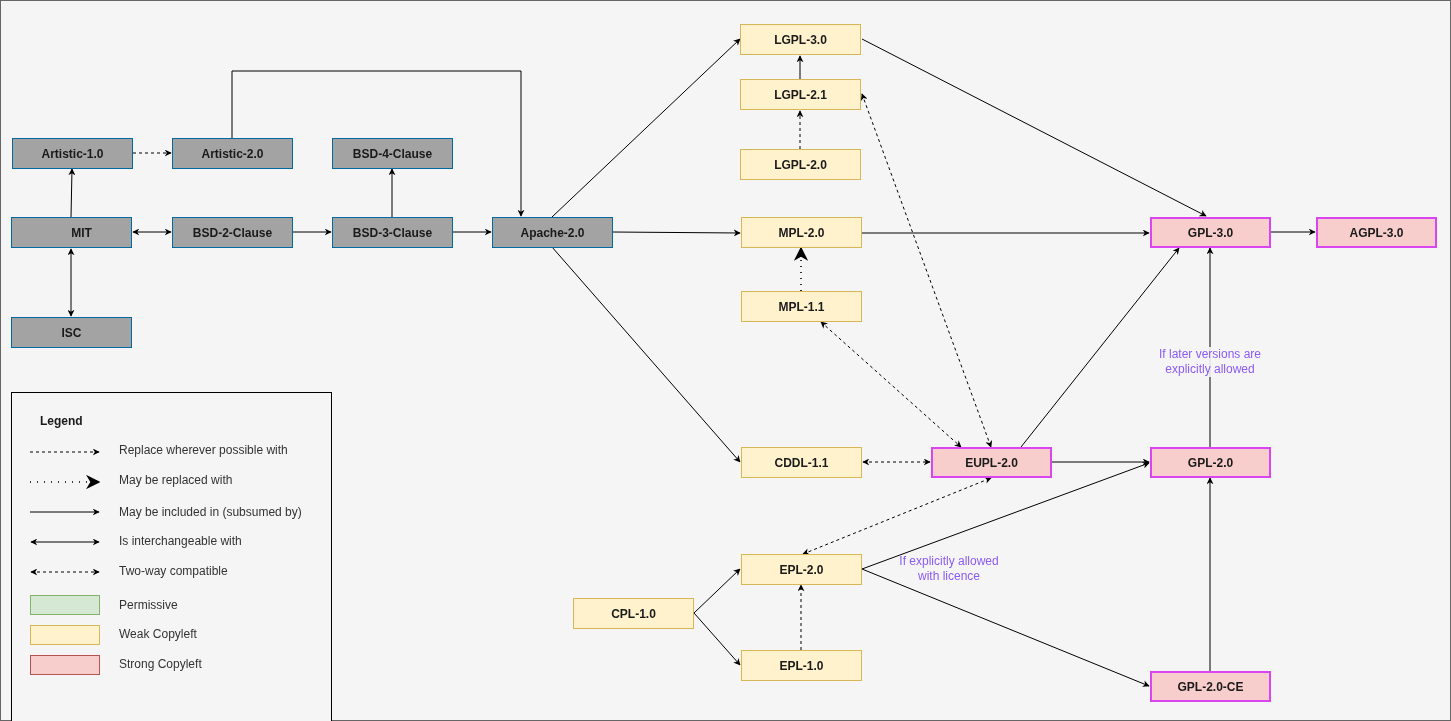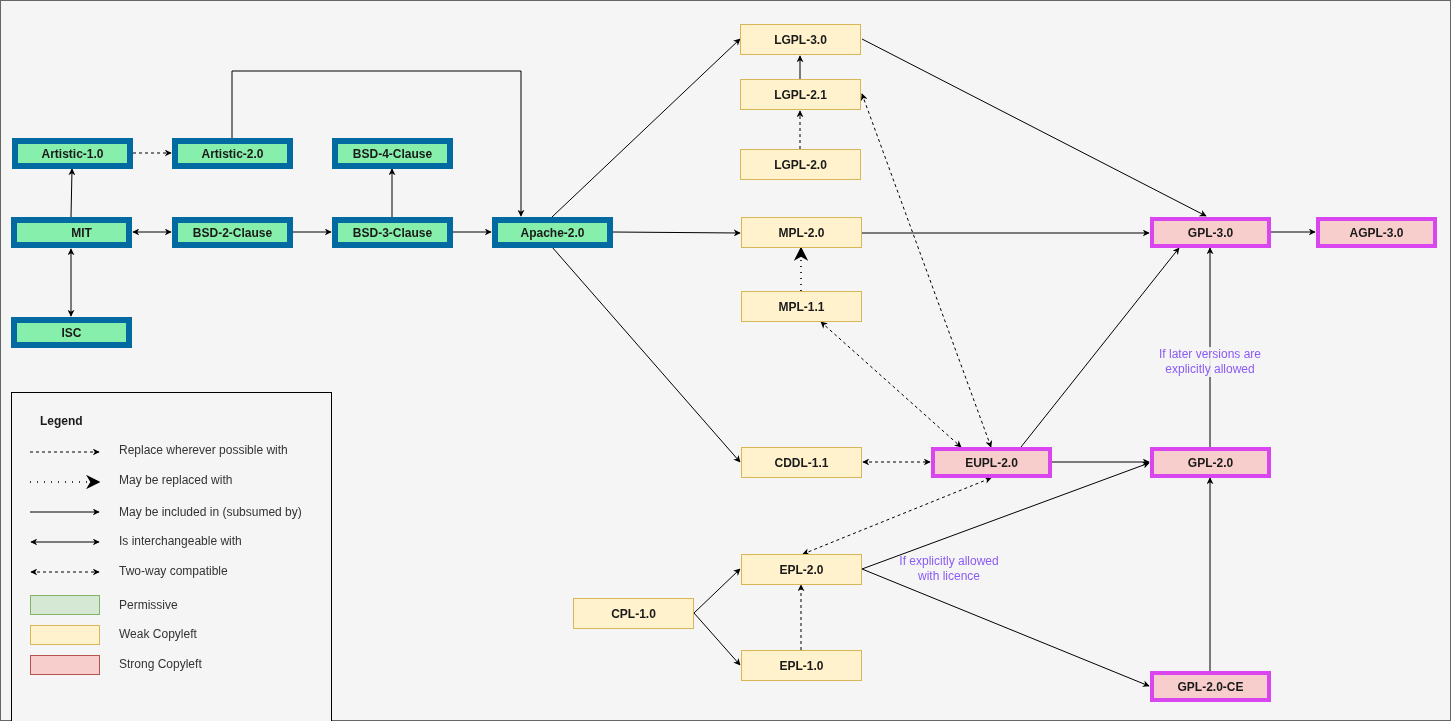--- a/index.html
+++ b/index.html
@@ -8,23 +8,23 @@
       position: relative; width: 1451px; height: 721px; box-sizing: border-box;
       border: 1px solid #666666; background: #f5f5f5;
       font-family: "Liberation Sans", sans-serif;
     }
     svg#edges { position: absolute; left: 0; top: 0; width: 1451px; height: 721px; }
     .node {
       position: absolute; box-sizing: border-box; width: 121px; height: 31px;
       display: flex; align-items: center; justify-content: center;
       font-size: 12px; font-weight: bold; color: #1a1a1a; cursor: pointer;
     }
-    .node.permissive { background: #86efac; border: 6px solid #0369a1; }
+    .node.permissive { background: #a3a3a3; border: 1px solid #0369a1; }
     .node.weak { background: #fff2cc; border: 1px solid #d6b656; }
-    .node.strong { background: #f8cecc; border: 4px solid #d946ef; }
+    .node.strong { background: #f8cecc; border: 2px solid #d946ef; }
     .edge-label {
       position: absolute; font-size: 12px; color: #8b5cf6; text-align: center; line-height: 15px;
       background: rgba(245,245,245,0.9);
     }
     #legend {
       position: absolute; left: 10px; top: 391px; width: 321px; height: 363px;
       box-sizing: border-box; border: 1px solid #000; background: #f5f5f5;
     }
     #legend .title { position: absolute; left: 28px; top: 21px; font-size: 12px; font-weight: bold; color: #1a1a1a; }
     #legend .item-label { position: absolute; left: 107px; font-size: 12px; color: #333; }

